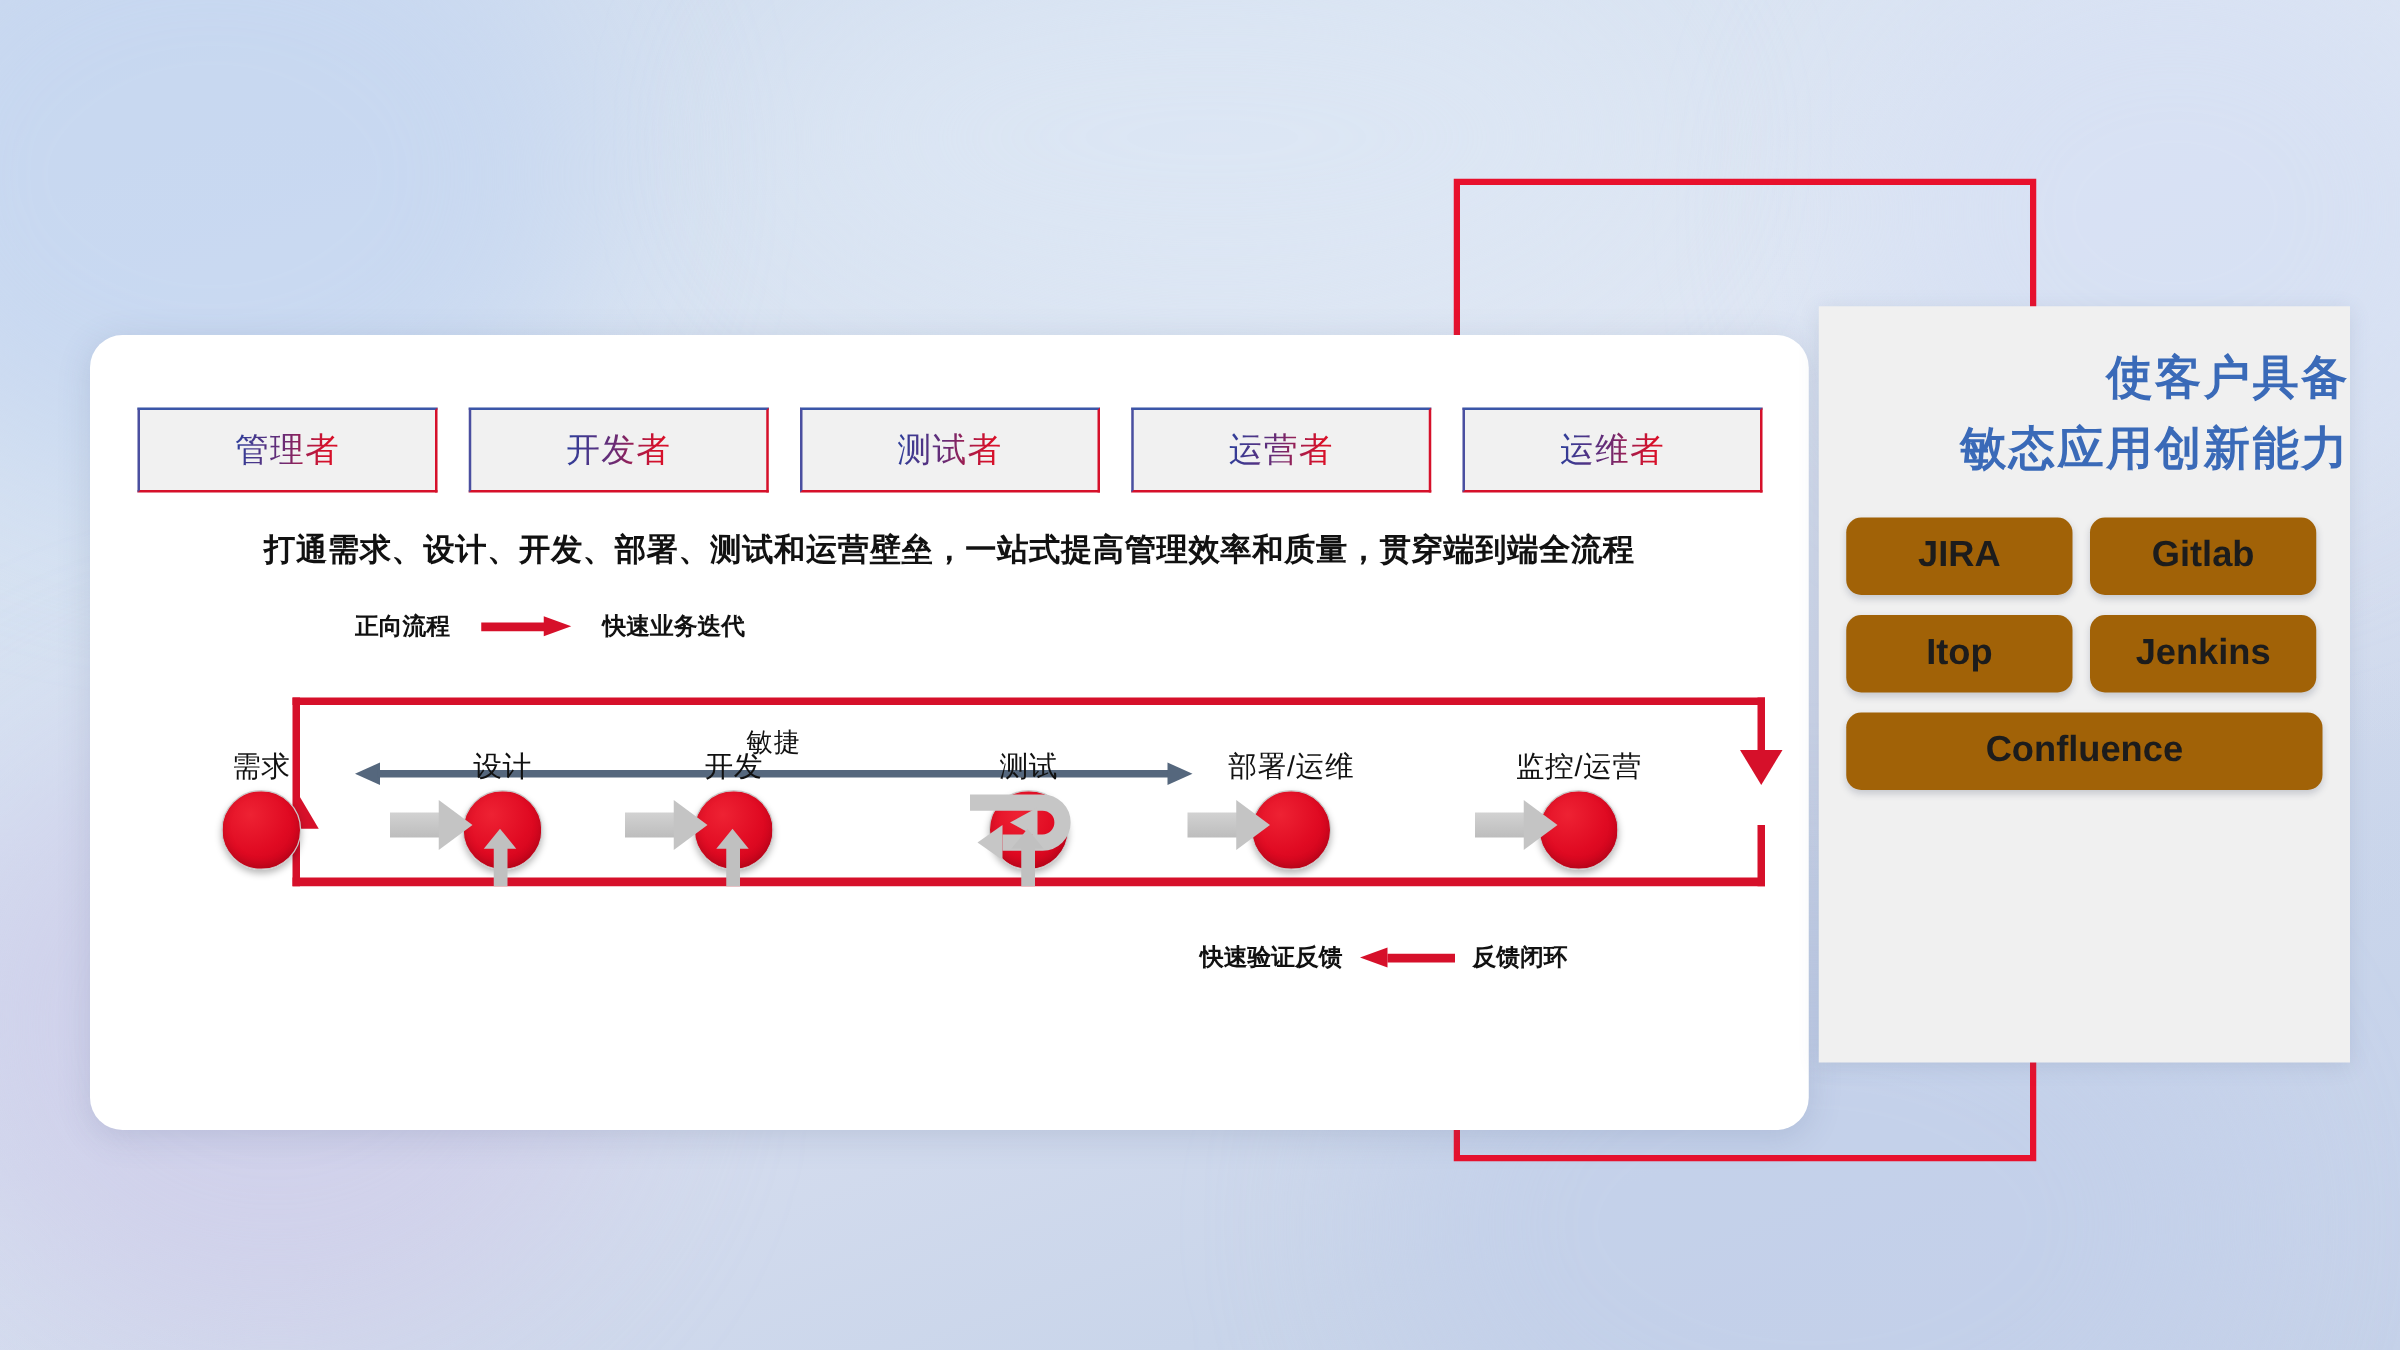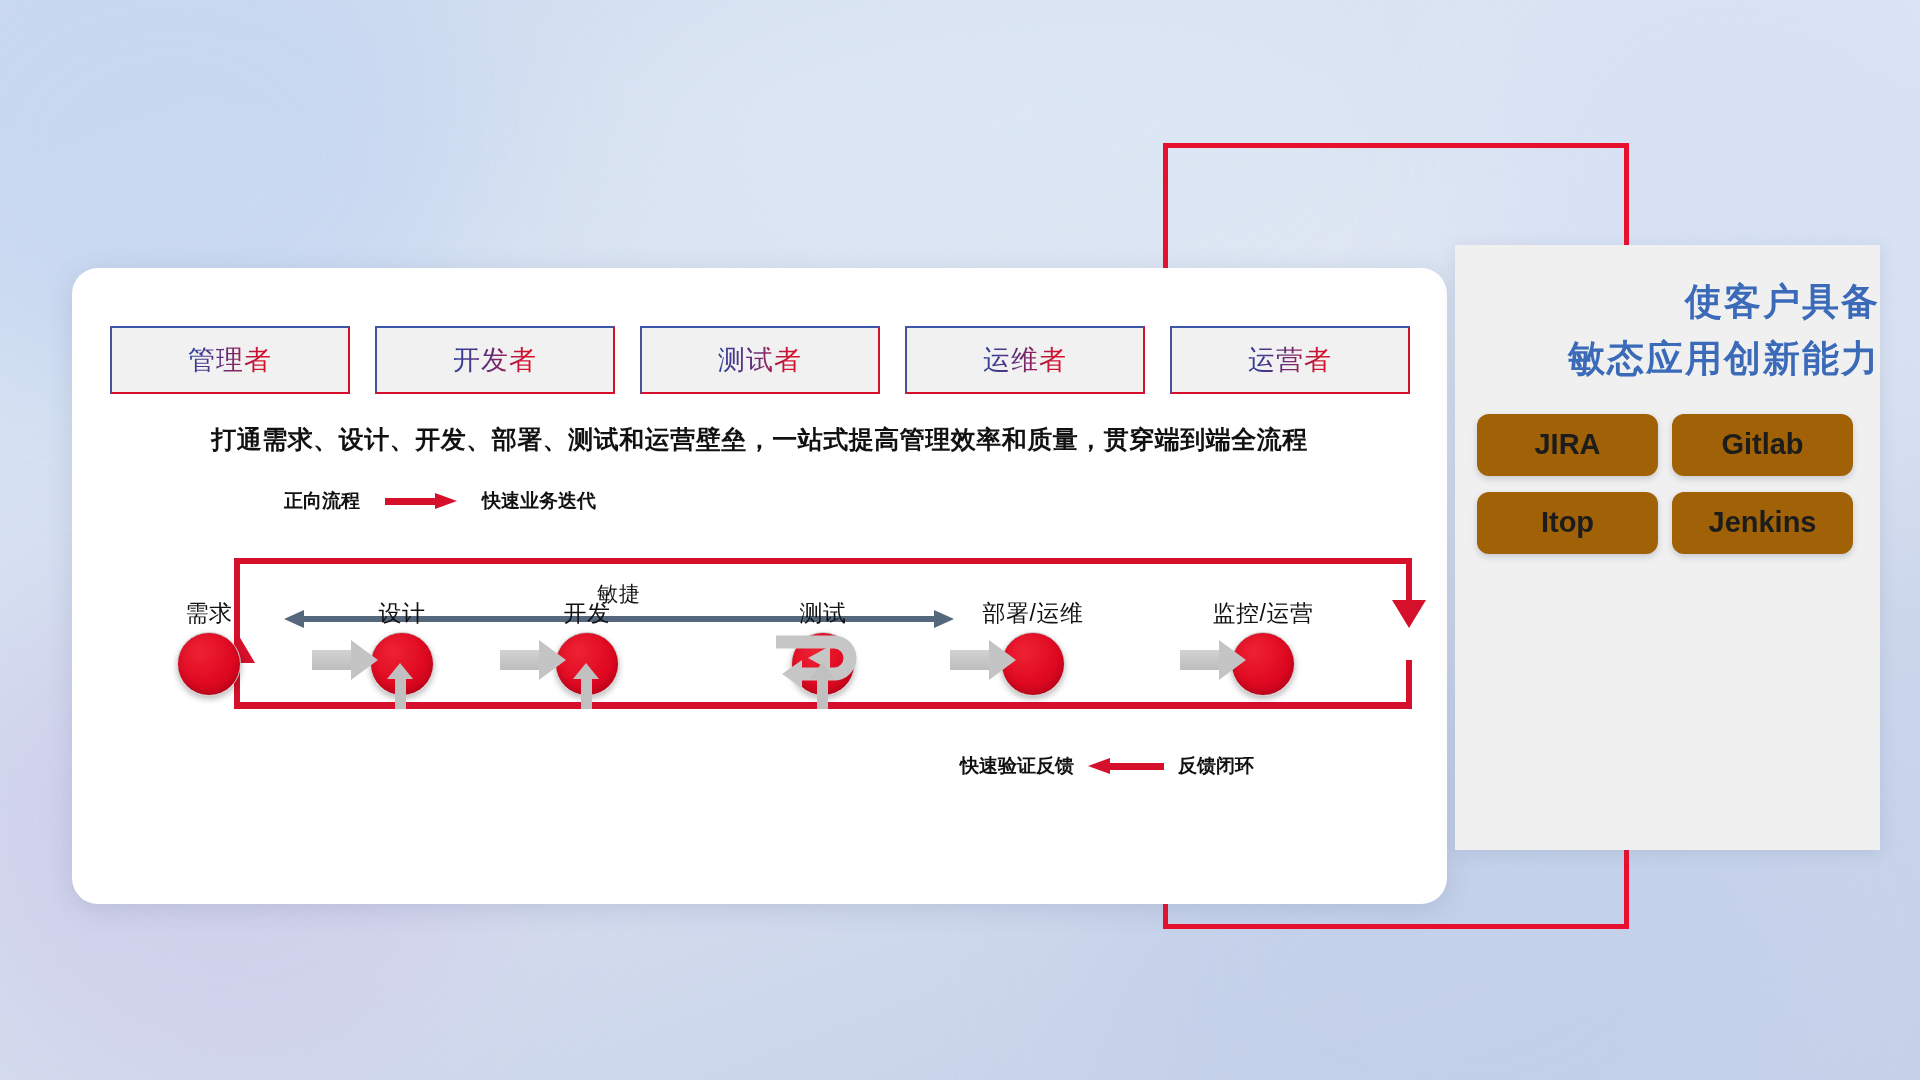--- a/index.html
+++ b/index.html
@@ -404,24 +404,24 @@
       <div class="role-box">
         <span class="role-label">管理者</span>
       </div>
       <div class="role-box">
         <span class="role-label">开发者</span>
       </div>
       <div class="role-box">
         <span class="role-label">测试者</span>
       </div>
       <div class="role-box">
+        <span class="role-label">运营者</span>
+      </div>
+      <div class="role-box">
         <span class="role-label">运维者</span>
-      </div>
-      <div class="role-box">
-        <span class="role-label">运营者</span>
       </div>
     </div>
 
     <div class="tagline">打通需求、设计、开发、部署、测试和运营壁垒，一站式提高管理效率和质量，贯穿端到端全流程</div>
 
     <div class="fwd-caption">
       <span>正向流程</span>
       <span class="arrow-red-right"></span>
       <span>快速业务迭代</span>
     </div>
@@ -521,16 +521,17 @@
   <div class="side-panel">
     <div class="panel-head">
       <div>使客户具备</div>
       <div>敏态应用创新能力</div>
     </div>
     <div class="tools">
       <div class="tool-chip">JIRA</div>
       <div class="tool-chip">Gitlab</div>
       <div class="tool-chip">Itop</div>
       <div class="tool-chip">Jenkins</div>
+      <div class="tool-chip wide">Confluence</div>
     </div>
   </div>
 
 </div>
 
 </body></html>

